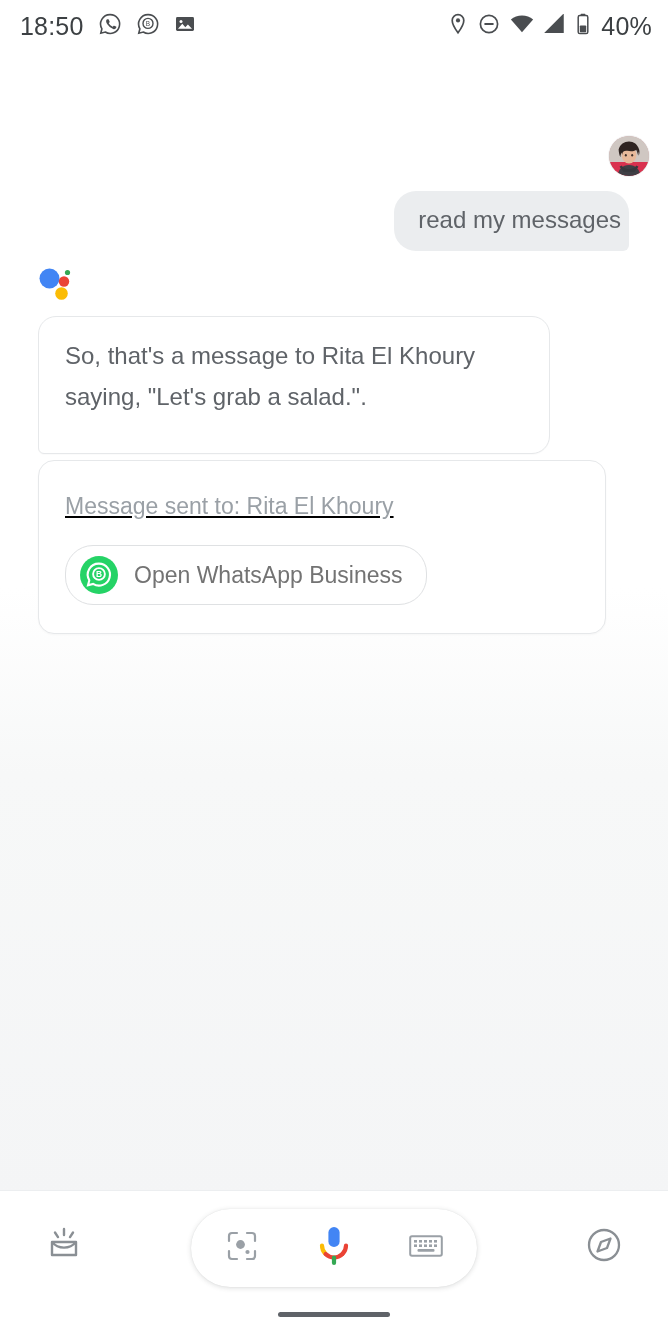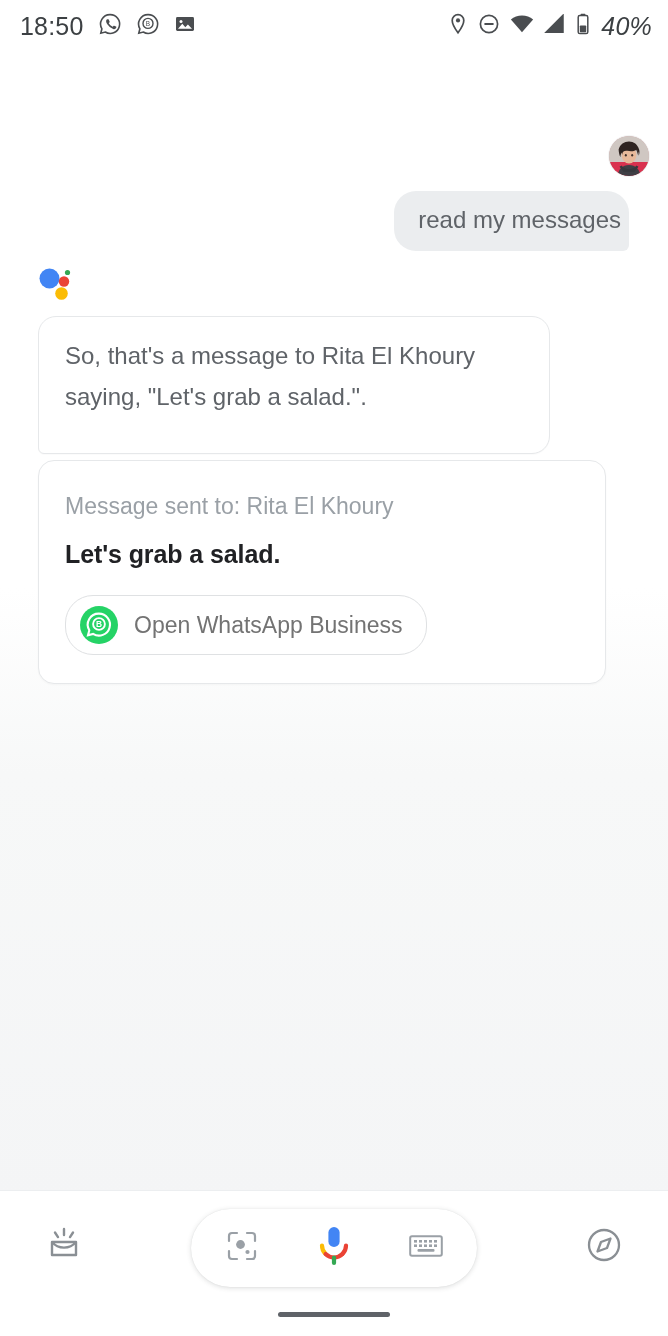--- a/index.html
+++ b/index.html
@@ -17,21 +17,21 @@
 
   
   #status-bar {
     position:absolute; top:0; left:0; right:0; height:52px;
     display:flex; align-items:center; justify-content:space-between;
     padding:0 16px 0 20px;
     color:#4a4d50;
   }
   .status-left, .status-right { display:flex; align-items:center; }
   .status-left { gap:14px; }
-  .status-right { gap:10px;font-style:italic; }
+  .status-right { gap:10px; }
   #clock { font-size:25px; letter-spacing:0.2px; color:#3c4043; }
   #battery-pct { font-size:25px; letter-spacing:0.2px; color:#3c4043; margin-left:1px; }
   .sicon { display:block; }
 
   
   #conversation { position:absolute; top:52px; left:0; right:0; bottom:146px; }
 
   #avatar {
     position:absolute; top:84px; right:19px;
     width:40px; height:40px; border-radius:50%;
@@ -67,20 +67,21 @@
     font-size:24px; line-height:41px; color:#5f6368;
   }
 
   #result-card {
     position:absolute; top:408px; left:38px; width:568px;
     background:#ffffff;
     border:1px solid #e6e8ea;
     border-radius:16px;
     padding:30px 26px 28px 26px;
     box-shadow:0 1px 2px rgba(0,0,0,.03);
+    text-decoration:underline;
   }
   #card-label { font-size:23px; color:#9aa0a6; line-height:30px; }
   #card-message {
     font-size:25px; font-weight:bold; color:#202124;
     line-height:34px; margin-top:16px; letter-spacing:-0.1px;
   }
   #open-app-button {
     margin-top:24px;
     display:inline-flex; align-items:center; gap:16px;
     border:1px solid #dfe1e3; border-radius:28px;
@@ -219,21 +220,20 @@
         <circle cx="23.5" cy="25.5" r="6.3" fill="#FBBC05"></circle>
       </svg>
     </div>
 
     <div id="assistant-bubble">
       <div class="txt">So, that's a message to Rita El Khoury saying, "Let's grab a salad.".</div>
     </div>
 
     <div id="result-card">
       <div id="card-label">Message sent to: Rita El Khoury</div>
-      <div id="card-message">Let's grab a salad.</div>
       <div id="open-app-button">
         <span>
           <svg class="wab-icon" viewBox="0 0 38 38">
             <circle cx="19" cy="19" r="19" fill="#25D366"></circle>
             <path d="M19 7.6A11 11 0 0 0 9.3 24.2l-1.3 5 5.1-1.3A11 11 0 1 0 19 7.6z" fill="none" stroke="#ffffff" stroke-width="2.1"></path>
             <circle cx="19" cy="18" r="5.9" fill="none" stroke="#ffffff" stroke-width="1.9"></circle>
             <text x="19" y="21.4" font-size="8.4" font-weight="bold" font-family="Liberation Sans, sans-serif" fill="#ffffff" text-anchor="middle">B</text>
           </svg>
         </span>
         <span class="label">Open WhatsApp Business</span>

